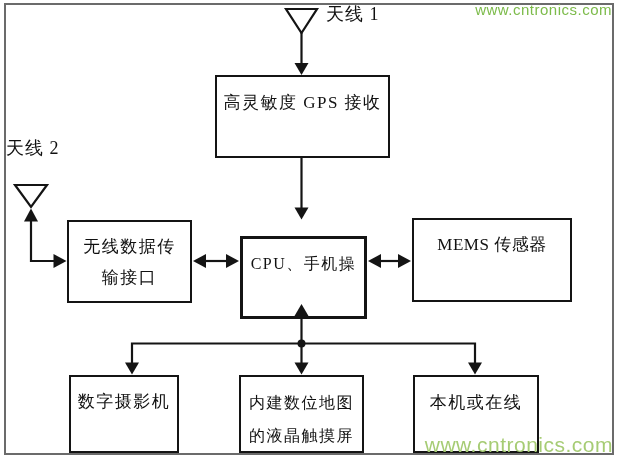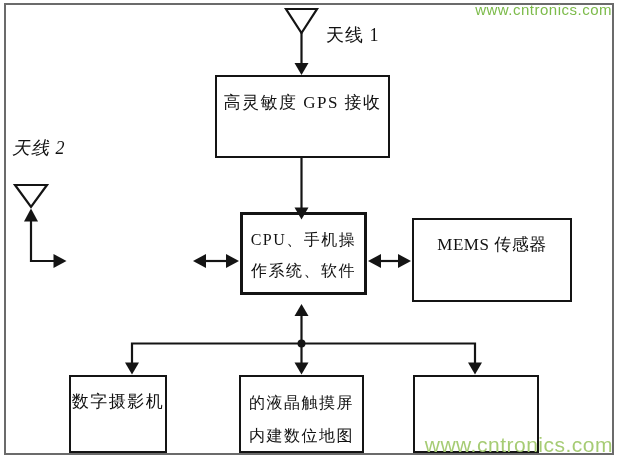--- a/index.html
+++ b/index.html
@@ -6,68 +6,72 @@
   .stage{position:relative;width:622px;height:461px;background:#ffffff;overflow:hidden;
          font-family:"Liberation Serif","DejaVu Serif",serif;color:#111;}
   .frame{position:absolute;left:4px;top:3px;width:610px;height:452px;
          border:2px solid #6b6b6b;box-sizing:border-box;background:#fff;}
   .box{position:absolute;background:#fff;border:2px solid #141414;box-sizing:border-box;
        display:flex;flex-direction:column;align-items:center;text-align:center;
        font-size:17px;letter-spacing:1.5px;line-height:31px;padding-top:9px;z-index:2;}
   .box .ln{white-space:nowrap;}
   #box-gps{left:215px;top:75px;width:175px;height:83px;line-height:29px;padding-top:11px;}
   #box-wireless{left:67px;top:220px;width:125px;height:83px;}
-  #box-cpu{left:240px;top:212px;width:127px;height:83px;border-width:3px;font-size:16px;}
+  #box-cpu{left:240px;top:236px;width:127px;height:83px;border-width:3px;font-size:16px;}
   #box-mems{left:412px;top:218px;width:160px;height:84px;letter-spacing:0.5px;}
-  #box-camera{left:69px;top:375px;width:98px;height:78px;}
+  #box-camera{left:69px;top:375px;width:110px;height:78px;}
   #box-touch{left:239px;top:375px;width:125px;height:78px;font-size:16px;line-height:33px;}
   #box-db{left:413px;top:375px;width:126px;height:78px;line-height:33px;}
   .ant-label{position:absolute;font-size:18px;letter-spacing:1px;z-index:2;white-space:nowrap;}
-  #ant1-label{left:326px;top:23px;}
-  #ant2-label{left:12px;top:136px;font-style:italic;}
+  #ant1-label{left:326px;top:2px;}
+  #ant2-label{left:6px;top:136px;}
   svg.wires{position:absolute;left:0;top:0;z-index:3;pointer-events:none;}
   .wm{position:absolute;font-family:Liberation Sans, sans-serif;z-index:4;
       white-space:nowrap;letter-spacing:0.5px;}
   #wm-top{right:10px;top:1px;font-size:15px;color:#7cbb4a;}
   #wm-bottom{right:9px;top:433px;font-size:21px;color:#a6cc74;}
 </style>
 </head>
 <body>
 
 <div class="stage">
 
   <div class="frame"></div>
 
   <div class="ant-label" id="ant1-label">天线 1</div>
   <div class="ant-label" id="ant2-label">天线 2</div>
 
   <div class="box" id="box-gps">
     <span class="ln">高灵敏度 GPS 接收</span>
   </div>
 
+  <div class="box" id="box-wireless">
+    <span class="ln">无线数据传</span>
+    <span class="ln">输接口</span>
+  </div>
 
   <div class="box" id="box-cpu">
     <span class="ln">CPU、手机操</span>
-    <span class="ln">作系统、软件</span>
   </div>
 
   <div class="box" id="box-mems">
     <span class="ln">MEMS 传感器</span>
   </div>
 
   <div class="box" id="box-camera">
     <span class="ln">数字摄影机</span>
   </div>
 
   <div class="box" id="box-touch">
+    <span class="ln">内建数位地图</span>
     <span class="ln">的液晶触摸屏</span>
-    <span class="ln">内建数位地图</span>
   </div>
 
   <div class="box" id="box-db">
+    <span class="ln">本机或在线</span>
   </div>
 
   <svg class="wires" width="622" height="461" viewBox="0 0 622 461">
     <g stroke="#141414" stroke-width="2.2" fill="none">
 
       <polygon points="286,9 317,9 301.5,33" fill="#ffffff"></polygon>
 
       <line x1="301.5" y1="33" x2="301.5" y2="64"></line>
 
       <line x1="301.5" y1="158" x2="301.5" y2="208"></line>

